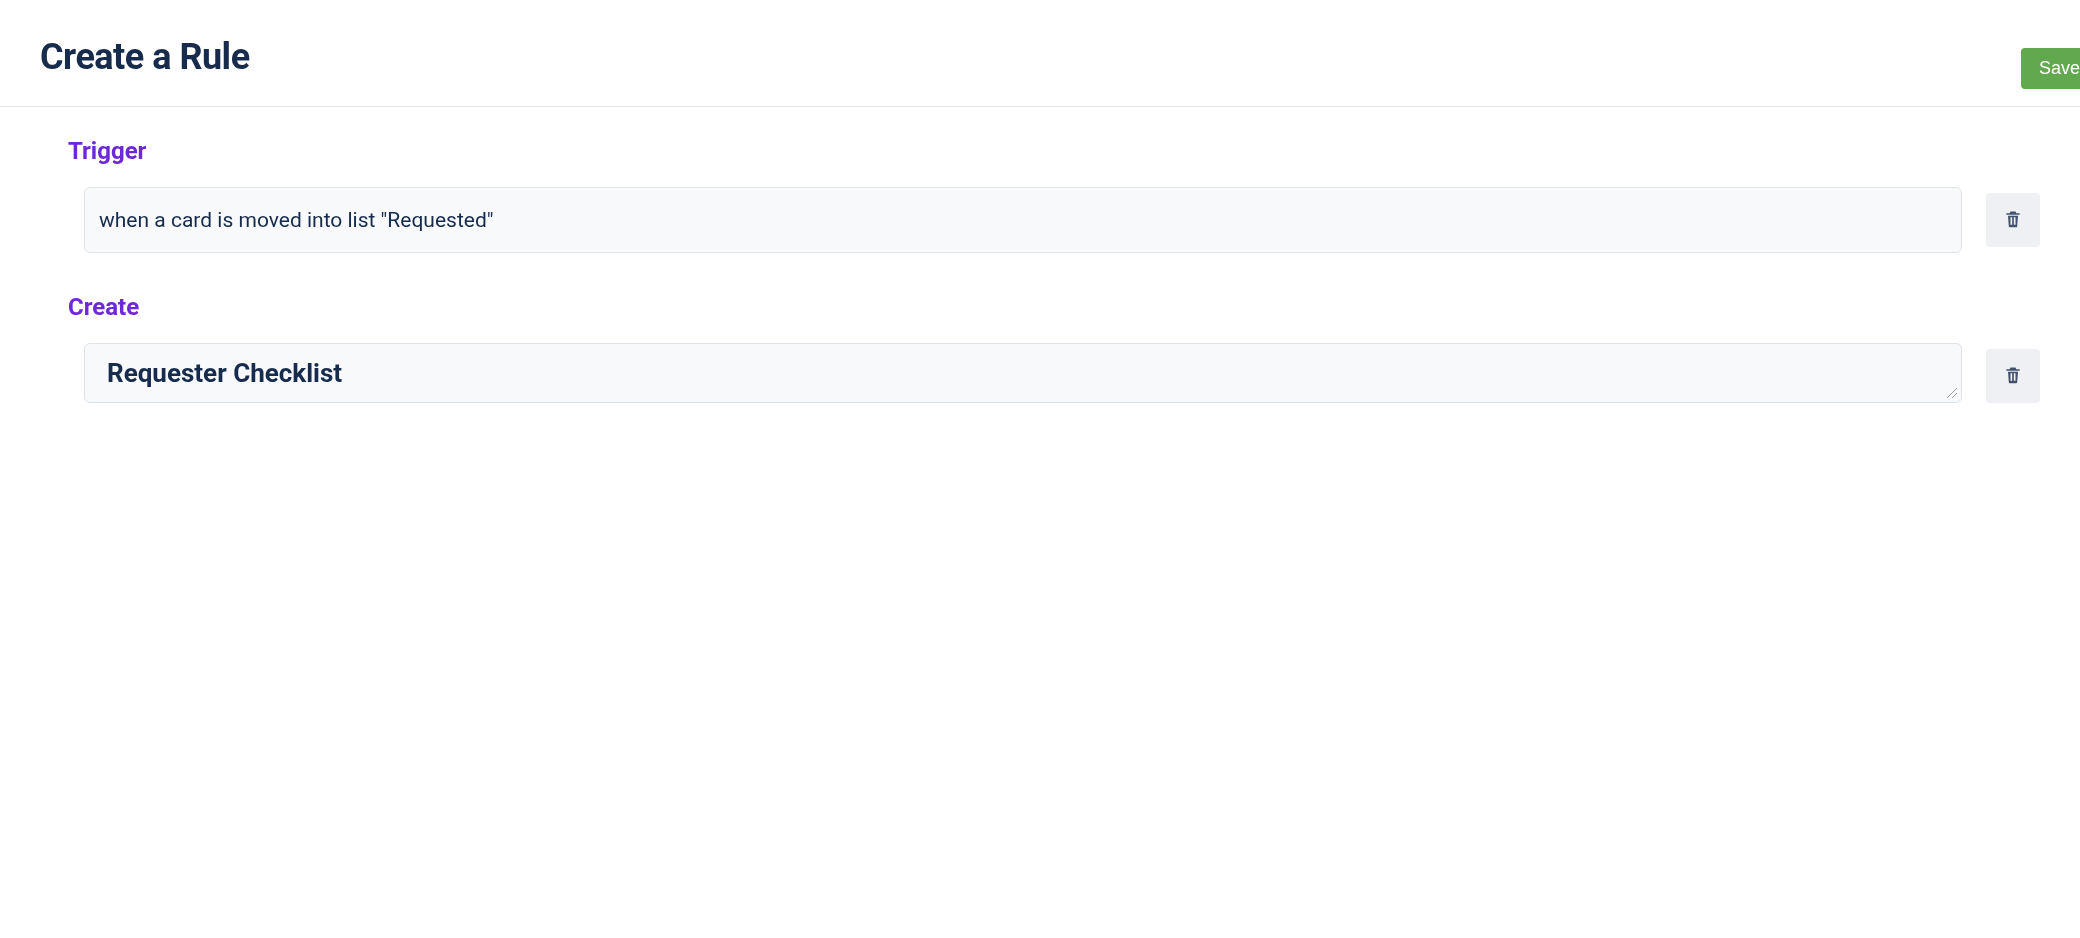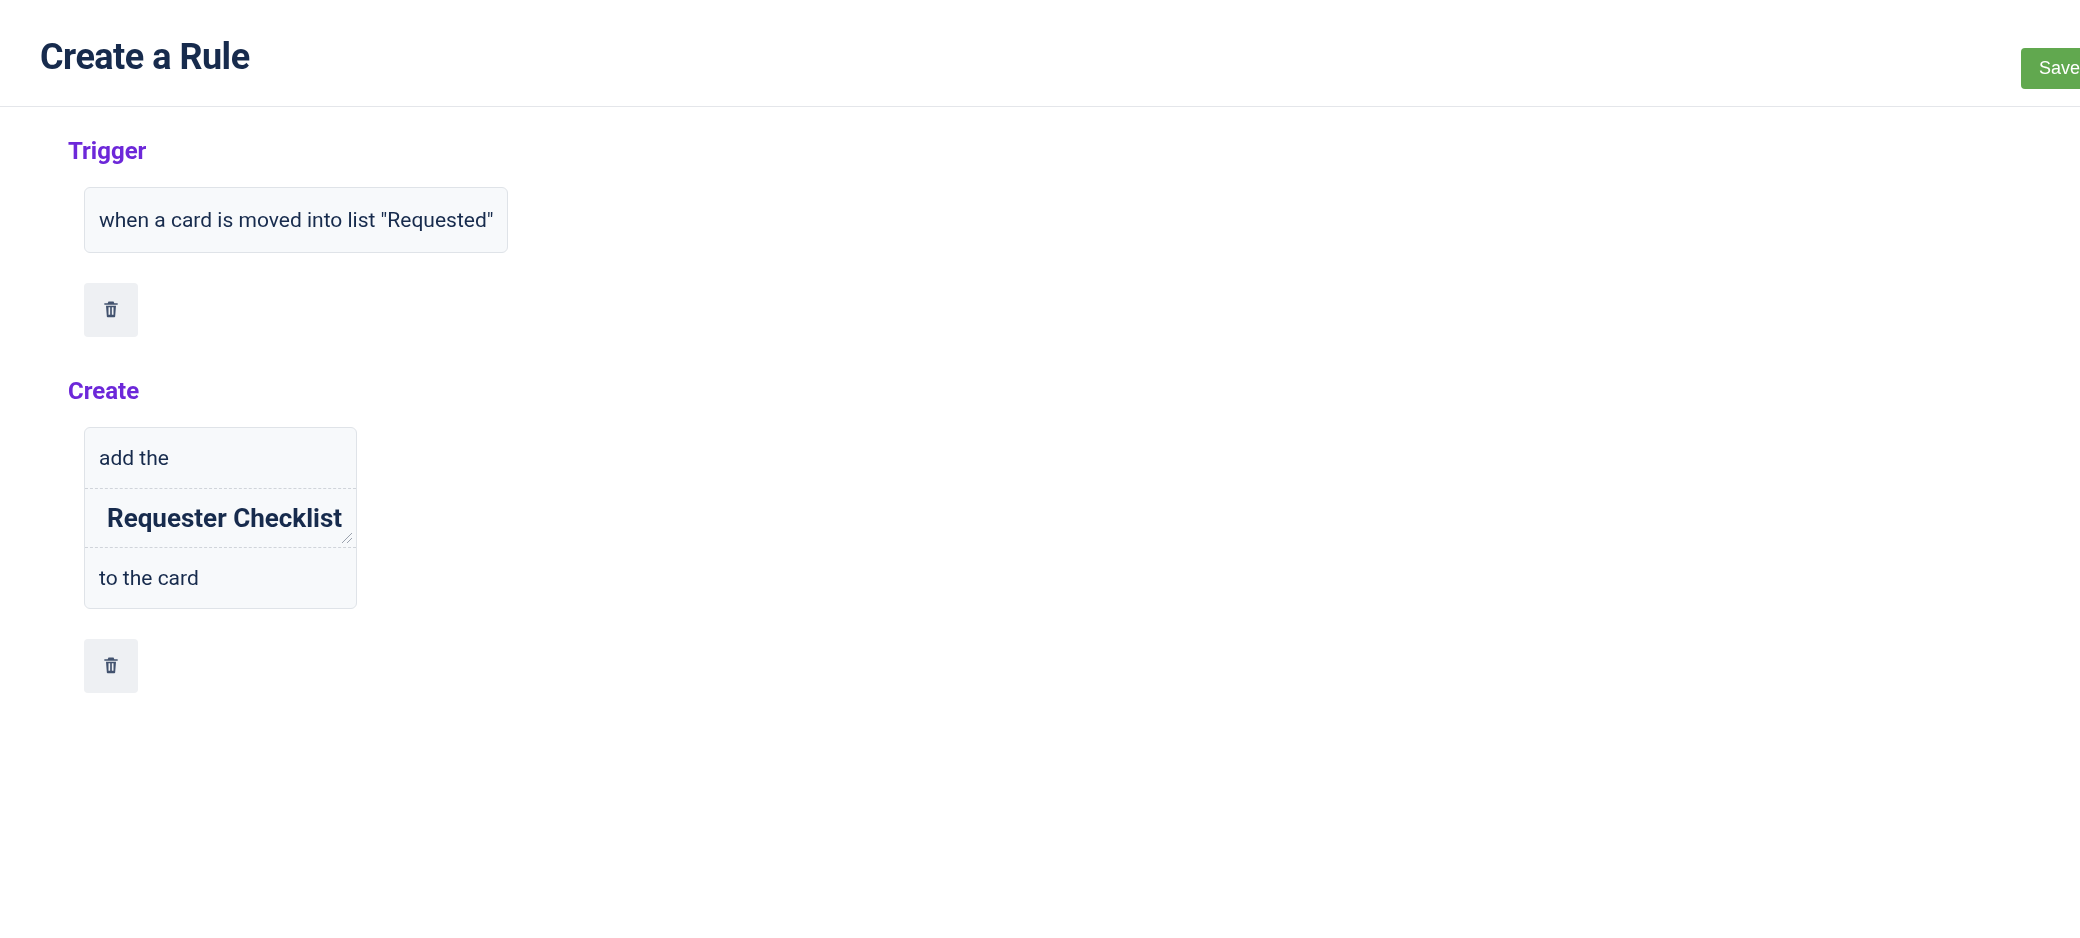--- a/index.html
+++ b/index.html
@@ -55,21 +55,20 @@
       margin-bottom: 22px;
     }
     .section-block {
       margin-bottom: 40px;
     }
     .row-wrap {
       display: flex;
       align-items: flex-start;
       gap: 24px;
       margin-left: 16px;
-      flex-direction: column;
     }
     .rule-box {
       flex: 1;
       background: #f7f9fb;
       border: 1px solid #dfe3e8;
       border-radius: 6px;
       overflow: hidden;
     }
     .rule-segment {
       padding: 18px 14px 18px 14px;
@@ -152,31 +151,29 @@
             </svg>
           </span>
         </button>
       </div>
     </div>
 
     <div class="section-block">
       <h2 class="section-heading">Create</h2>
       <div class="row-wrap">
         <div class="rule-box">
-          <div class="rule-segment">add the</div>
           <div class="rule-segment input-segment">
             <span class="input-value">Requester Checklist</span>
             <span class="resize-handle">
               <svg viewBox="0 0 12 12" width="12" height="12">
                 <line x1="2" y1="12" x2="12" y2="2" stroke="#9aa1ad" stroke-width="1"></line>
                 <line x1="7" y1="12" x2="12" y2="7" stroke="#9aa1ad" stroke-width="1"></line>
               </svg>
             </span>
           </div>
-          <div class="rule-segment">to the card</div>
         </div>
         <button class="icon-button">
           <span>
             <svg viewBox="0 0 24 24">
               <path d="M9 3h6l1 2h4v2H4V5h4l1-2zm-3 5h12l-1 13c0 .6-.5 1-1 1H8c-.5 0-1-.4-1-1L6 8zm3 2v9h2v-9H9zm4 0v9h2v-9h-2z"></path>
             </svg>
           </span>
         </button>
       </div>
     </div>

